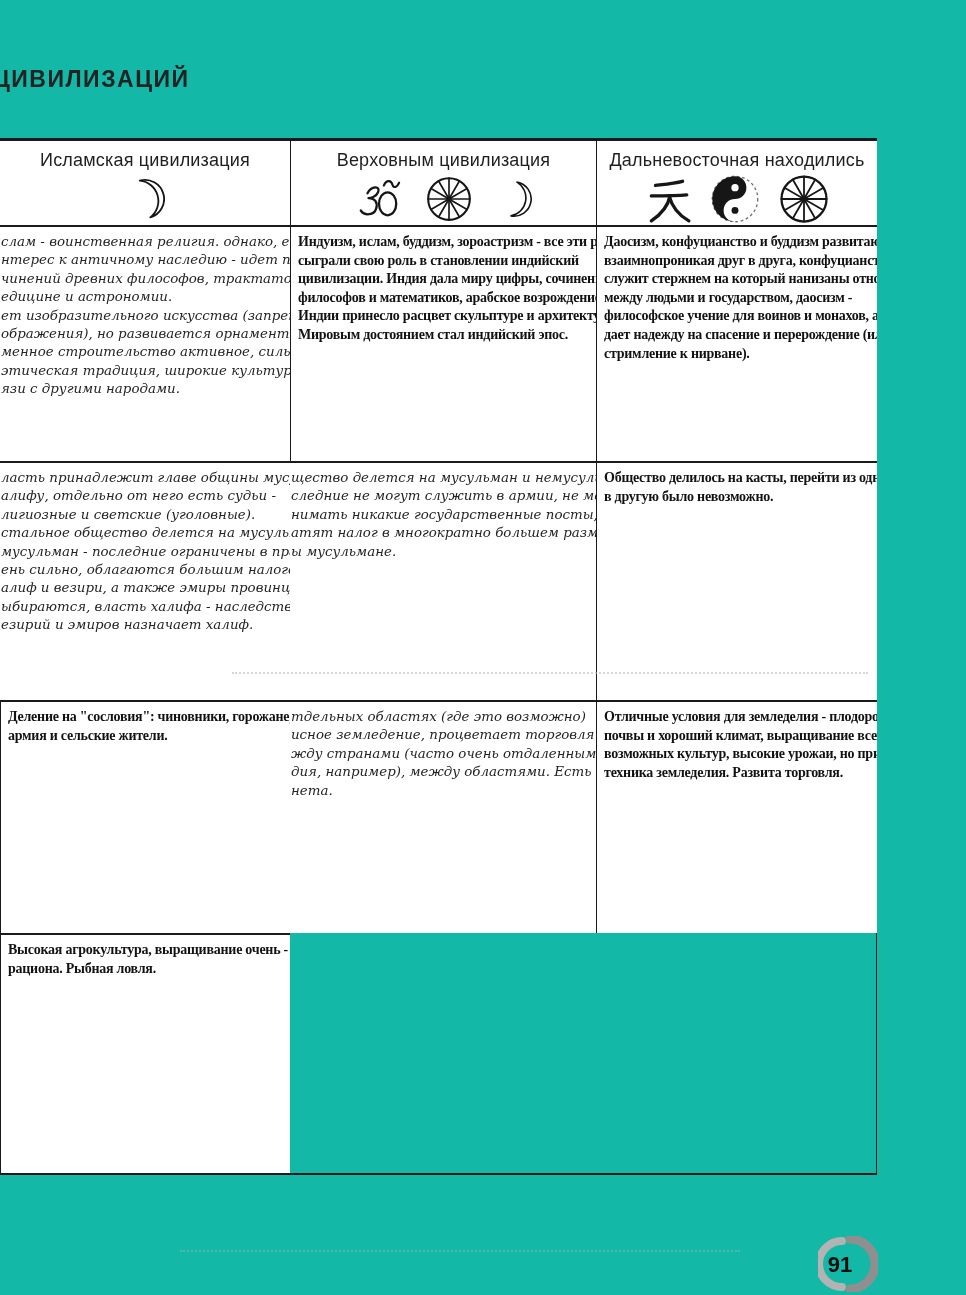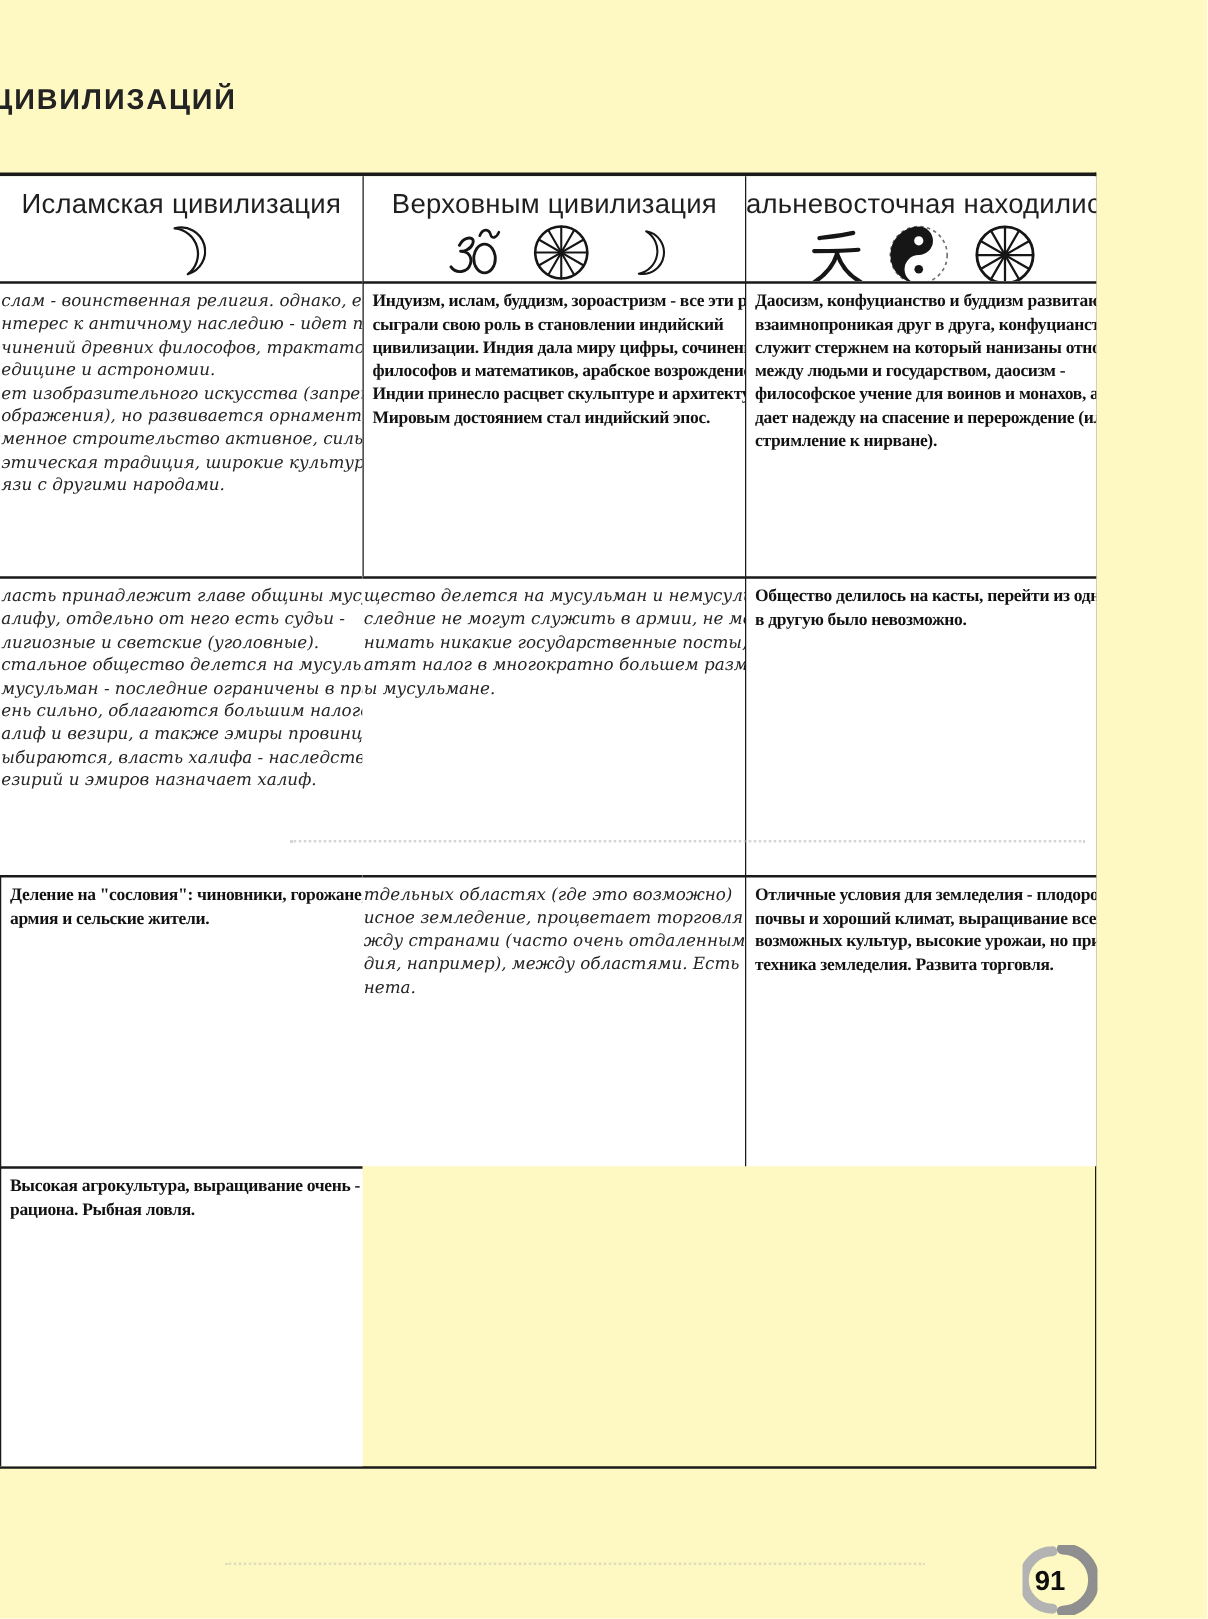--- a/index.html
+++ b/index.html
@@ -1,17 +1,17 @@
 <!DOCTYPE html>
 <html><head>
 <meta charset="utf-8">
 <style>
   html,body { margin:0; padding:0; background:#fff; }
   .page {
-    position:relative; width:966px; height:1295px; background:#fef9c3;
+    position:relative; width:966px; height:1295px; background:#14b8a6;
     overflow:hidden; font-family:"Liberation Sans", sans-serif; color:#1b1b1b;
   }
   .doc-title {
     position:absolute; left:-7px; top:66px;
     font-family:"Liberation Sans", sans-serif; font-weight:bold;
     font-size:23px; letter-spacing:1.5px; color:#232323;
   }
   .civ-table {
     position:absolute; left:0; top:138px; width:877px;
     display:grid;
@@ -19,21 +19,21 @@
     grid-template-rows:84px 236px 239px 233px 240px;
     border-top:3px solid #1a1a1a;
     border-right:1.5px solid #1a1a1a;
     border-bottom:2px solid #1a1a1a;
     box-sizing:border-box;
   }
   .cell { box-sizing:border-box; overflow:hidden; border-left:1.5px solid #1a1a1a; border-top:2px solid #1a1a1a; background:#fff; }
   .cell.c0 { border-left:none; }
   .cell.r0 { border-top:none; }
   .header-cell { display:flex; flex-direction:column; align-items:center; padding-top:9px; }
-  .header-label { font-size:22px; color:#1f1f1f; letter-spacing:0.2px; white-space:pre; }
+  .header-label { font-size:18px; color:#1f1f1f; letter-spacing:0.2px; white-space:pre; }
   .symbols { display:flex; align-items:center; justify-content:center; gap:22px; margin-top:1px; flex:1; }
   .islamic-text {
     font-family:"DejaVu Serif", serif; font-style:italic;
     font-size:13.4px; line-height:18.4px; white-space:pre;
     padding:6px 0 0 1px; color:#242424;
   }
   .serif-bold {
     font-family:"Liberation Serif", serif; font-weight:bold;
     font-size:14px; line-height:18.6px; letter-spacing:-0.25px;
     white-space:pre; padding:6px 4px 0 7px; color:#121212;

